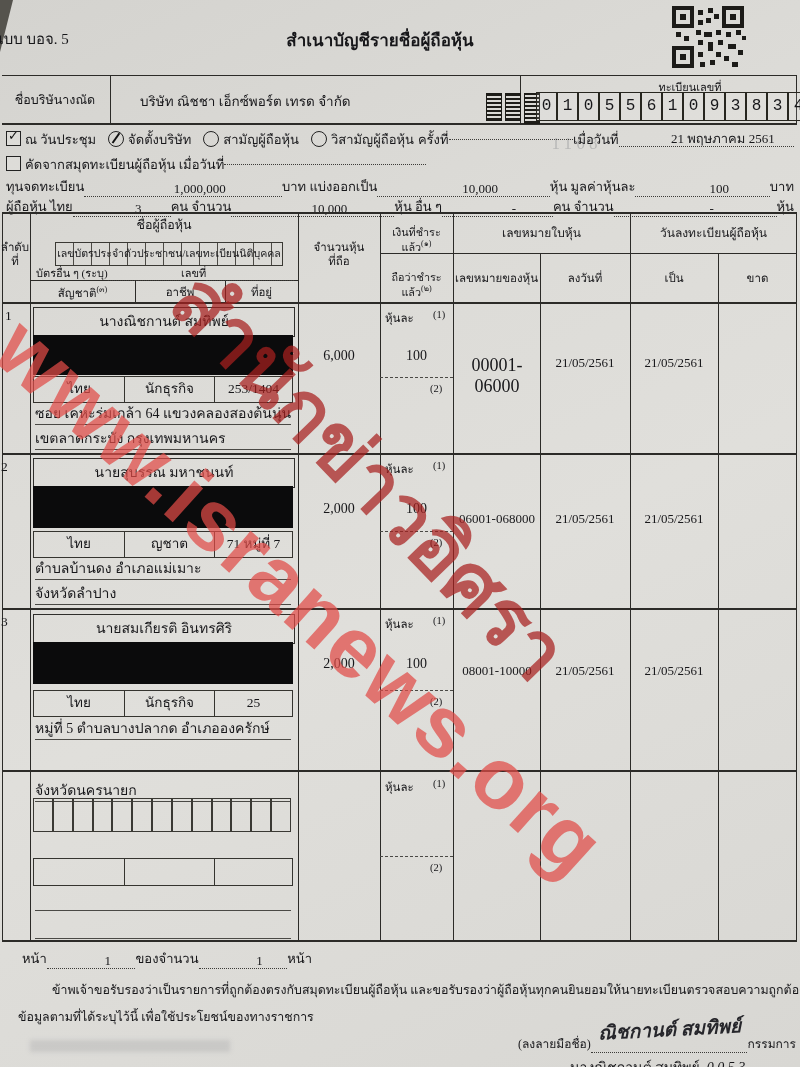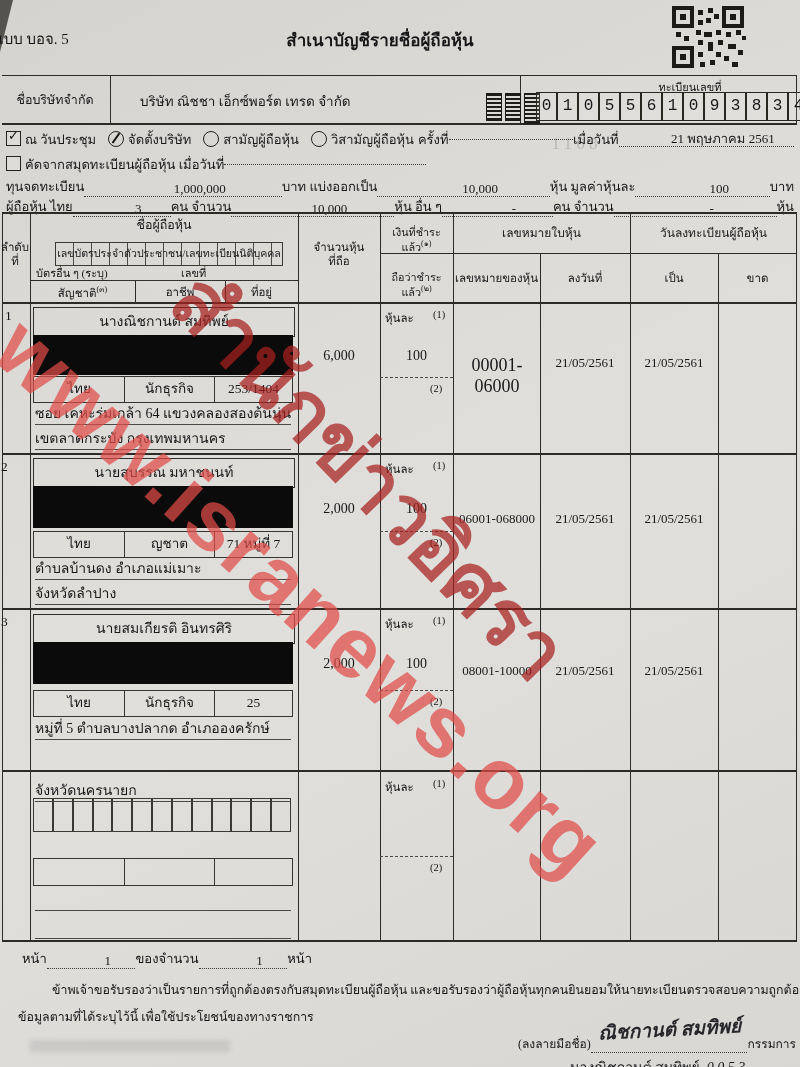--- a/index.html
+++ b/index.html
@@ -81,21 +81,21 @@
         <rect x="60" y="56" width="6" height="5"></rect>
     </g>
   </svg>
 
   <div class="hl" style="left:2px;top:75px;width:795px;"></div>
   <div class="hl thick" style="left:2px;top:123px;width:795px;"></div>
   <div class="vl" style="left:110px;top:75px;height:48px;"></div>
   <div class="vl" style="left:520px;top:75px;height:48px;"></div>
   <div class="vl" style="left:796px;top:75px;height:48px;"></div>
 
-  <div class="abs c" style="left:0;top:90px;width:110px;font-size:12.5px;">ชื่อบริษัทจำกัด</div>
+  <div class="abs c" style="left:0;top:90px;width:110px;font-size:12.5px;">ชื่อบริษันางณัด</div>
   <div class="abs" style="left:140px;top:90px;font-size:13.5px;">บริษัท  ณิชชา เอ็กซ์พอร์ต เทรด   จำกัด</div>
   <div class="abs c" style="left:600px;top:78px;width:180px;font-size:11px;">ทะเบียนเลขที่</div>
 
   <div class="abs" style="left:486px;top:93px;display:flex;gap:3px;">
     <div class="stampblock"></div>
       <div class="stampblock"></div>
       <div class="stampblock" style="height:29px;"></div>
   </div>
 
   <div class="abs" style="left:536px;top:92px;display:flex;">

